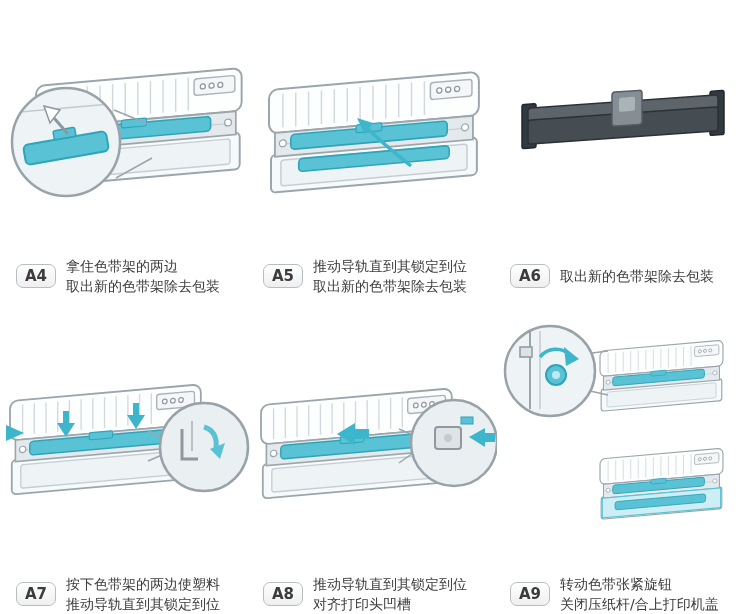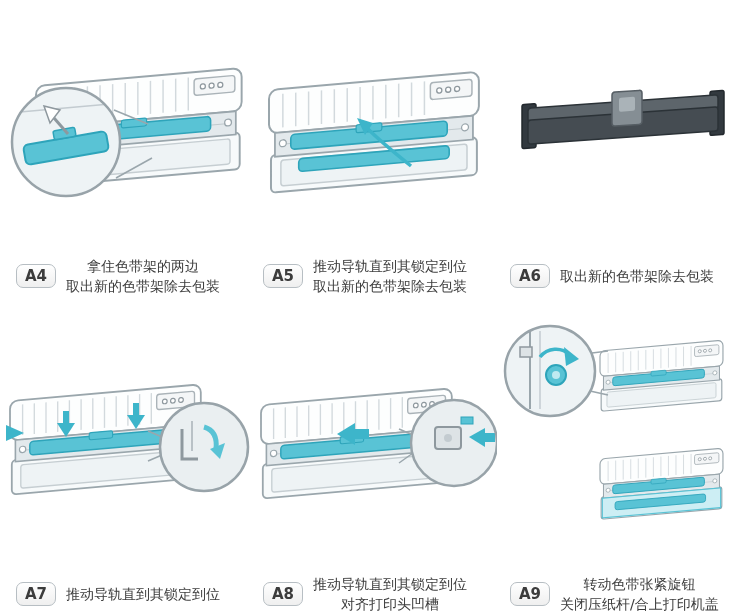--- a/index.html
+++ b/index.html
@@ -1,17 +1,17 @@
 <!DOCTYPE html>
 <html><head>
 <meta charset="utf-8">
 <style>
   html,body{margin:0;padding:0;background:#ffffff;}
   body{font-family:"DejaVu Sans", sans-serif;}
-  .page{width:750px;height:614px;background:#ffffff;overflow:hidden;position:relative;text-align:center;}
+  .page{width:750px;height:614px;background:#ffffff;overflow:hidden;position:relative;}
   .grid{display:grid;grid-template-columns:244px 244px 244px;column-gap:3px;padding:6px 6px 0 6px;}
   .panel{display:flex;flex-direction:column;}
   .art{height:243px;}
   .art.tall{height:258px;}
   .art svg{display:block;width:100%;height:100%;}
   .caption{display:flex;align-items:center;gap:10px;padding:2px 4px 8px 10px;min-height:50px;}
   .badge{flex:0 0 auto;border:1.5px solid #b7bec3;border-radius:7px;padding:2px 8px;
          font-weight:bold;font-size:15px;color:#3c3c3c;
          background:linear-gradient(#ffffff,#efefef);line-height:1.25;}
   .lines{font-size:14px;color:#3c3c3c;line-height:1.45;}
@@ -173,20 +173,21 @@
               <path d="M198,118 q14,4 12,22" fill="none" stroke="#59c3d5" stroke-width="5"></path>
               <polygon points="204,140 219,134 214,150" fill="#59c3d5"></polygon>
             </g>
             <circle cx="198" cy="138" r="44" fill="none" stroke="#98a3a9" stroke-width="2.5"></circle>
           </g>
         </svg>
       </div>
       <div class="caption">
         <span class="badge">A7</span>
         <div class="lines">
+          <div>按下色带架的两边使塑料</div>
           <div>推动导轨直到其锁定到位</div>
         </div>
       </div>
     </section>
 
     <section class="panel">
       <div class="art tall">
         <svg viewBox="0 0 244 258">
           <g>
             <use href="#printer-base" xlink:href="#printer-base" transform="translate(8,96) scale(0.9)"></use>

